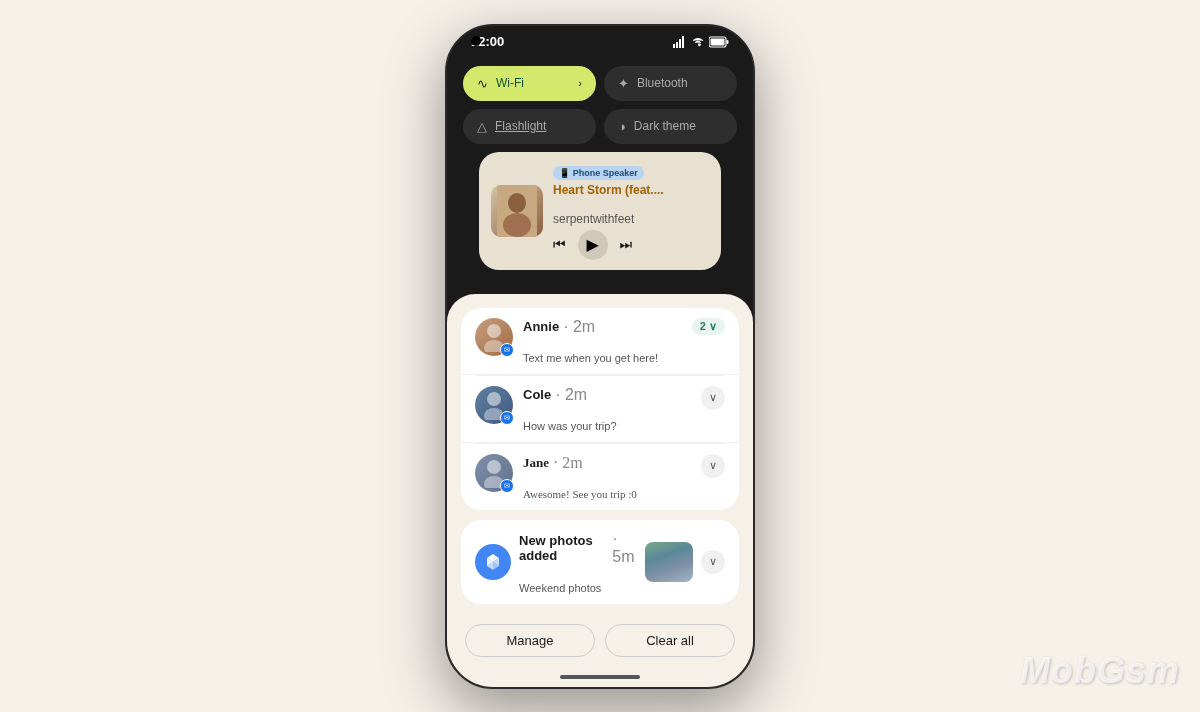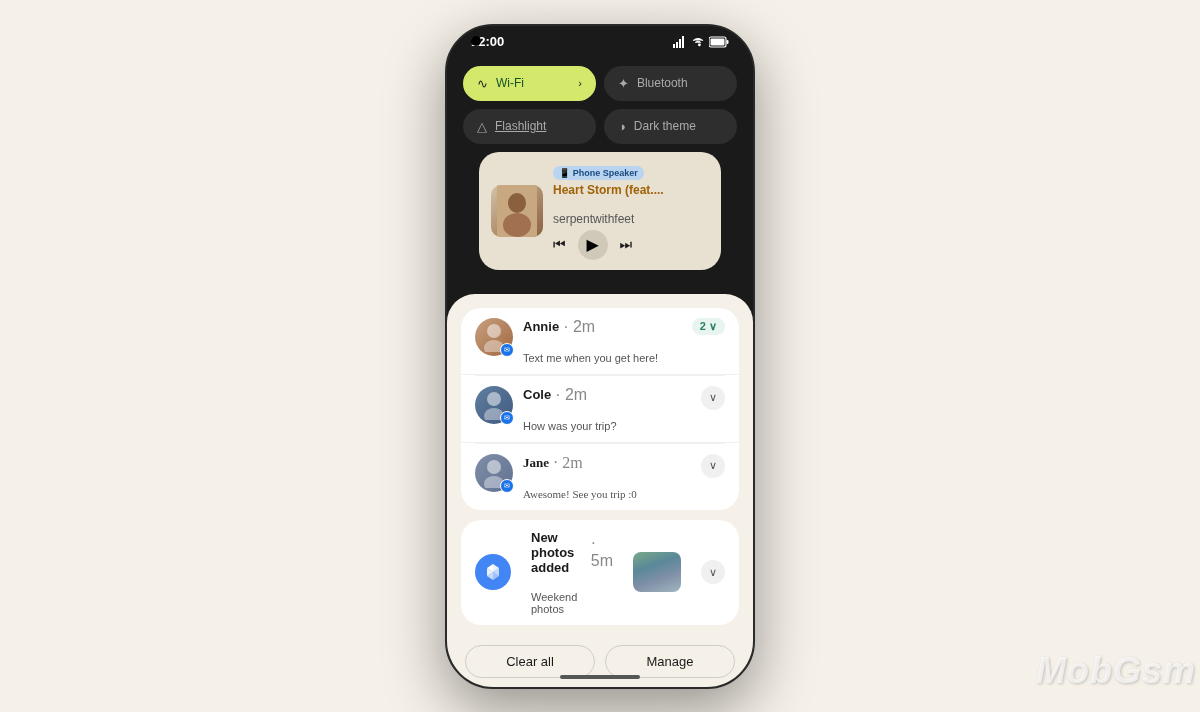--- a/index.html
+++ b/index.html
@@ -11,21 +11,21 @@
       align-items: center;
       justify-content: center;
       font-family: 'Segoe UI', Arial, sans-serif;
       overflow: hidden;
       position: relative;
     }
 
     .watermark {
       position: absolute;
       bottom: 20px;
-      right: 4px;
+      right: 20px;
       font-size: 36px;
       font-weight: bold;
       color: rgba(255,255,255,0.7);
       font-style: italic;
       text-shadow: 1px 1px 3px rgba(0,0,0,0.2);
       letter-spacing: 1px;
     }
 
     .phone-container {
       width: 310px;
@@ -330,21 +330,21 @@
     .notif-photo-group {
       background: white;
       border-radius: 20px;
       margin-bottom: 10px;
     }
 
     .notif-photo-item {
       padding: 10px 14px;
       display: flex;
       align-items: center;
-      gap: 20px;
+      gap: 8px;
     }
 
     .notif-photo-icon {
       width: 36px;
       height: 36px;
       border-radius: 50%;
       background: #4285f4;
       display: flex;
       align-items: center;
       justify-content: center;
@@ -608,22 +608,22 @@
             <div class="notif-text">Weekend photos</div>
           </div>
           <div class="notif-photo-thumb">
             <div class="notif-photo-thumb-inner"></div>
           </div>
           <div class="notif-chevron">∨</div>
         </div>
       </div>
 
       <div class="notif-actions">
+        <button class="action-btn">Manage</button>
         <button class="action-btn">Clear all</button>
-        <button class="action-btn">Manage</button>
       </div>
 
     </div>
 
   </div>
 
   <div class="home-indicator"></div>
 </div>
 
 <div class="watermark">MobGsm</div>

